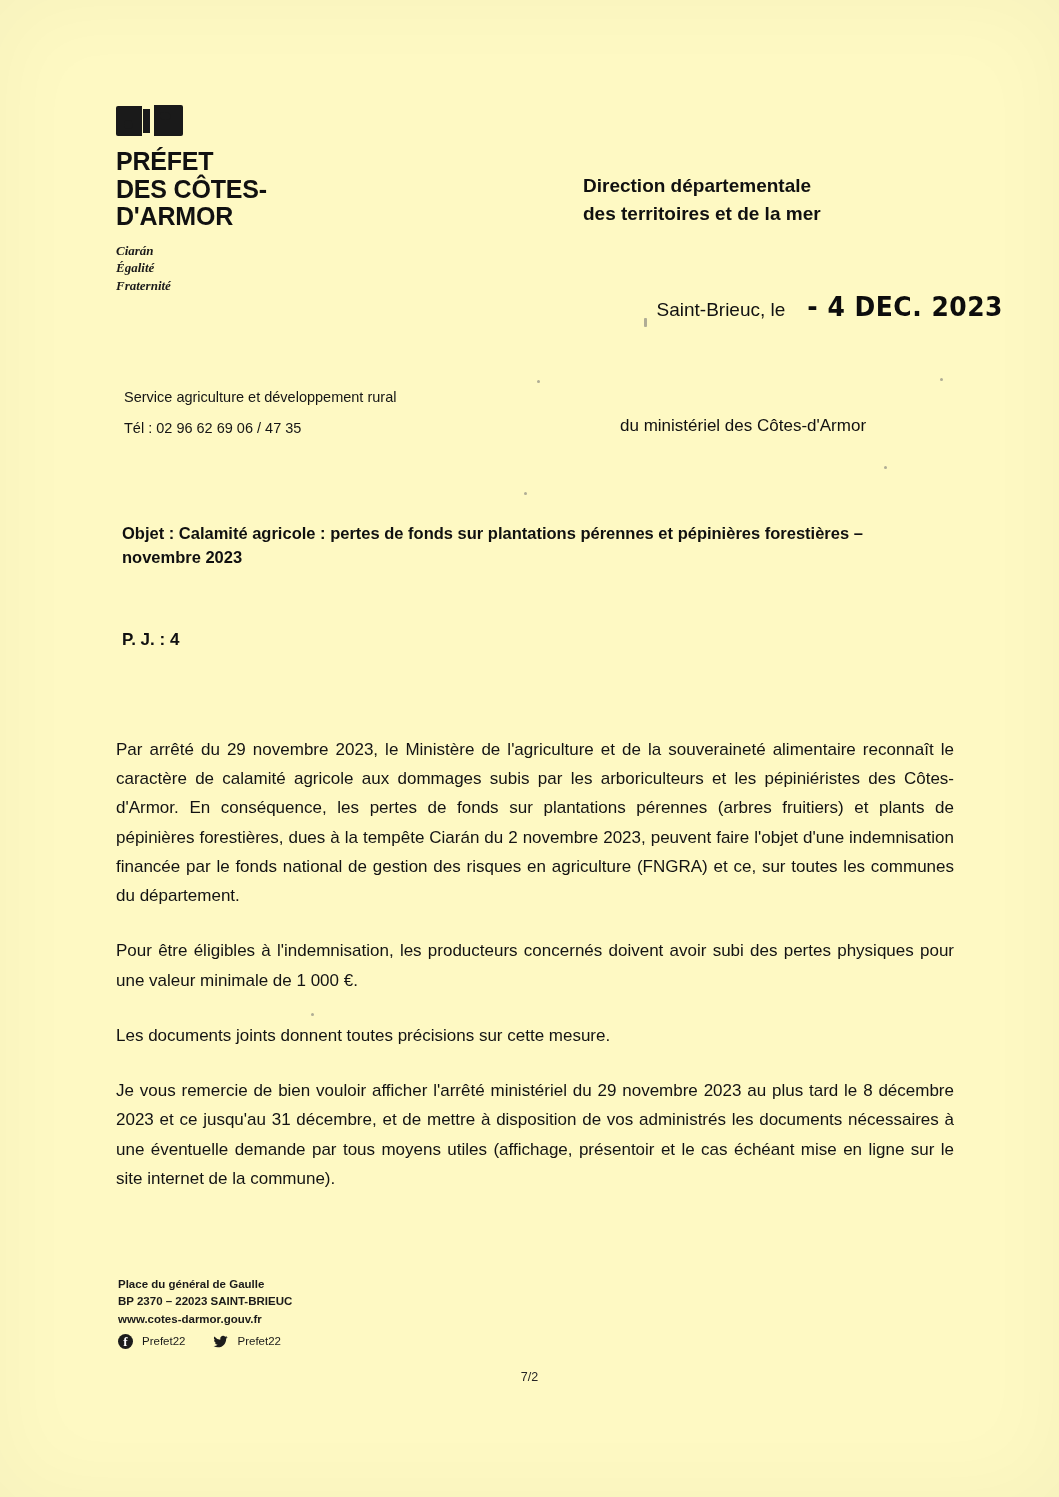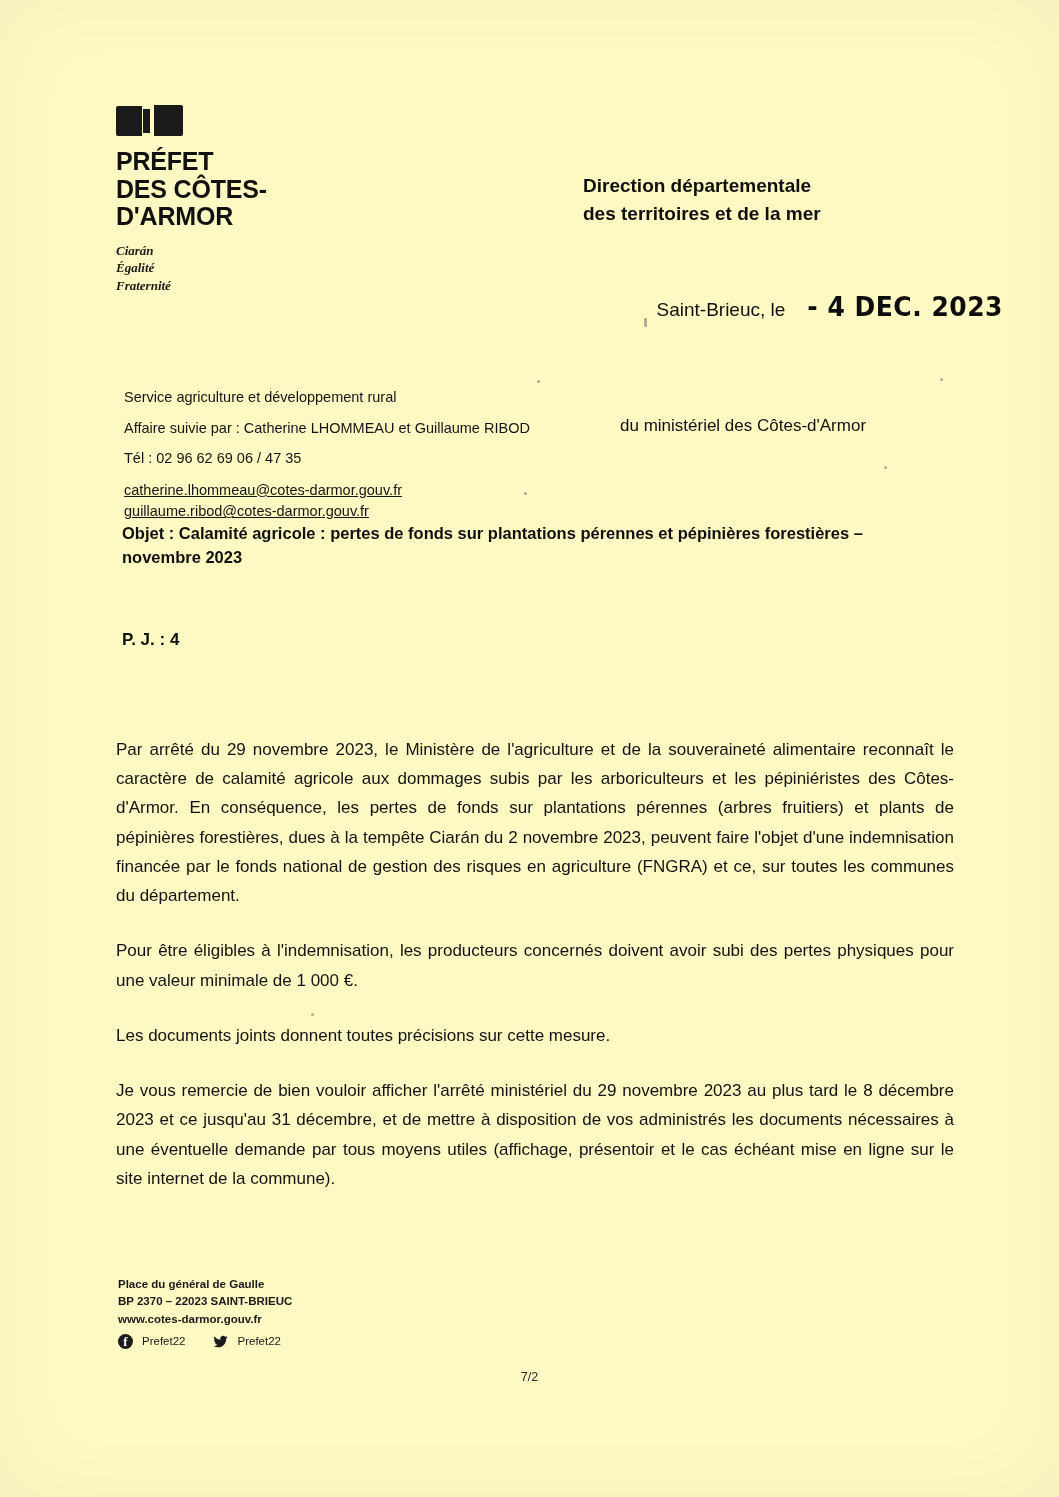--- a/index.html
+++ b/index.html
@@ -255,26 +255,21 @@
     <div>des territoires et de la mer</div>
   </div>
 
   <div class="dateline">
     <span class="city">Saint-Brieuc, le</span>
     <span class="stamp">- 4 DEC. 2023</span>
   </div>
 
   <div class="sender">
     <div class="line">Service agriculture et développement rural</div>
-    <div class="line">Affaire suivie par : Catherine LHOMMEAU et Guillaume RIBOD</div>
     <div class="line">Tél : 02 96 62 69 06 / 47 35</div>
-    <div class="mails">
-      <span class="mail">catherine.lhommeau@cotes-darmor.gouv.fr</span>
-      <span class="mail">guillaume.ribod@cotes-darmor.gouv.fr</span>
-    </div>
   </div>
 
   <div class="recipient">
     <div class="r2">du ministériel des Côtes-d'Armor</div>
   </div>
 
   <div class="objet">Objet : Calamité agricole : pertes de fonds sur plantations pérennes et pépinières forestières – novembre 2023</div>
   <div class="pj">P. J. : 4</div>
 
   <div class="body">

